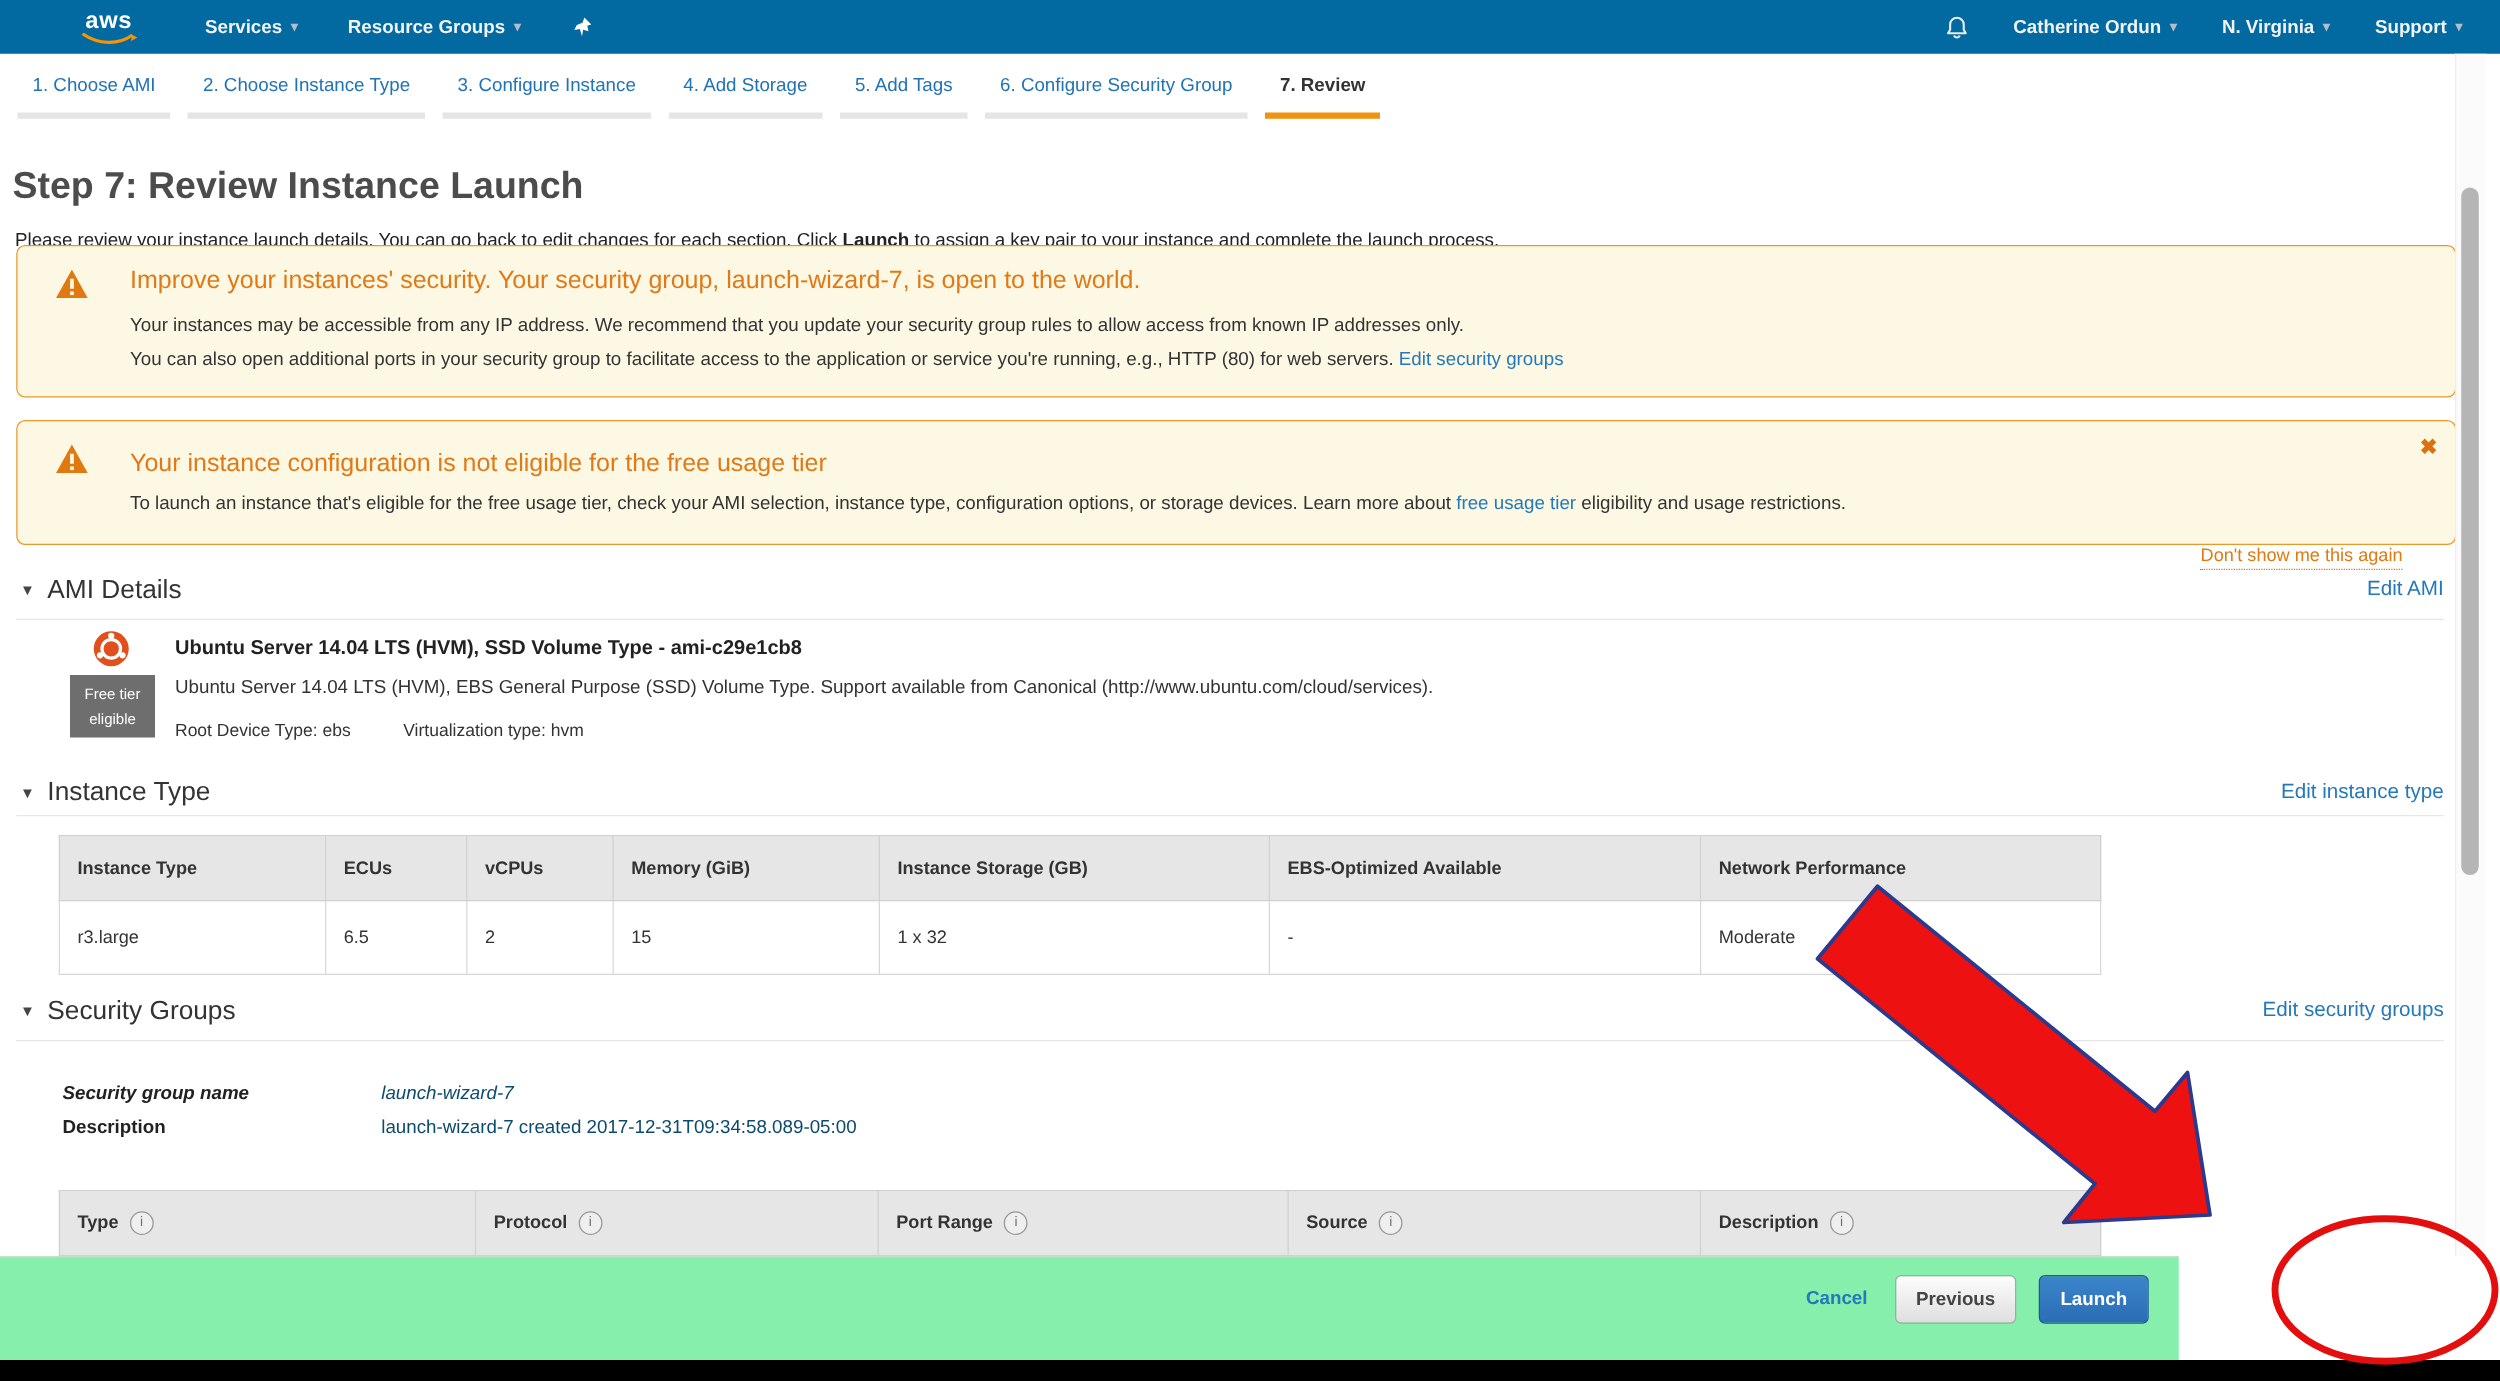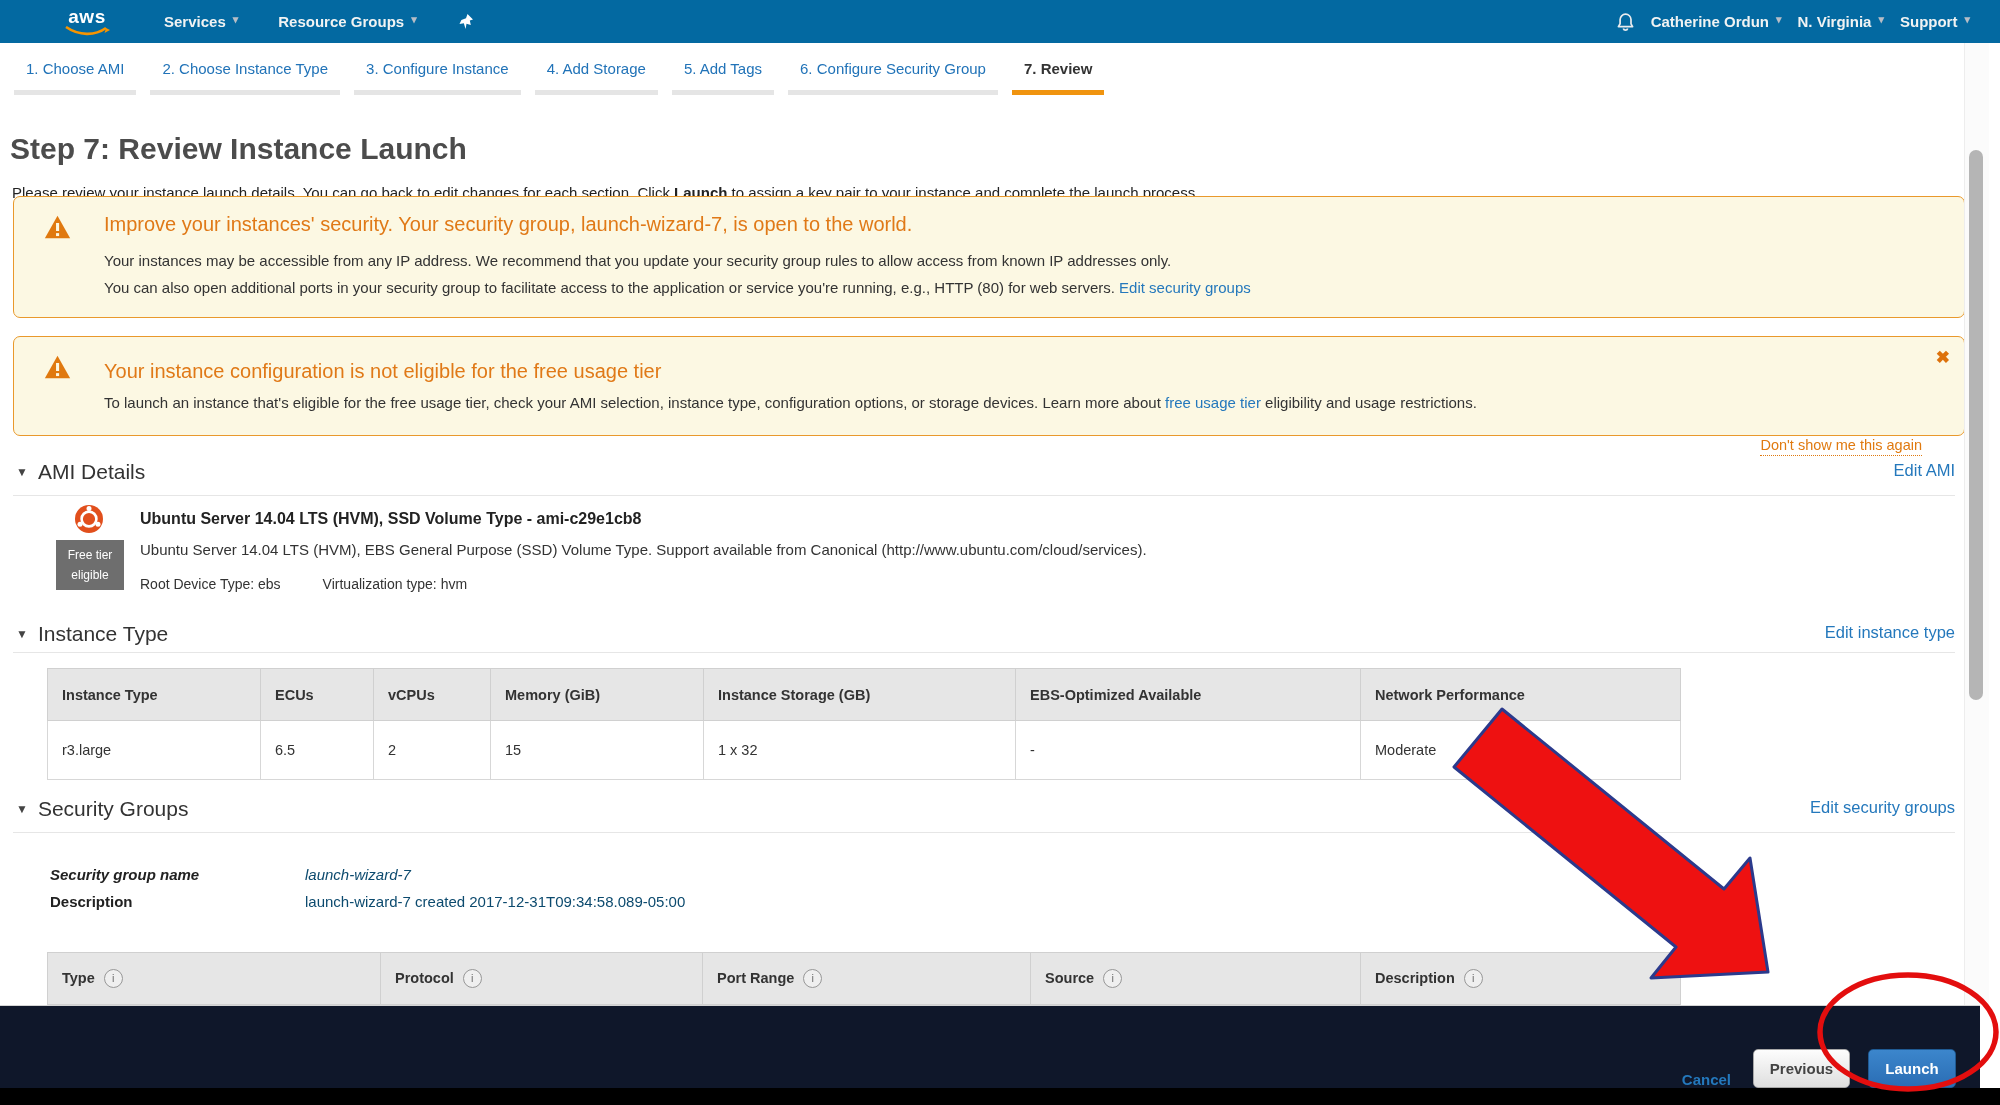--- a/index.html
+++ b/index.html
@@ -5,23 +5,23 @@
   html,body{margin:0;padding:0;background:#888;}
   .screen{position:relative;width:2000px;height:1105px;background:#ffffff;
           font-family:"Liberation Sans",sans-serif;overflow:hidden;color:#333;}
 
   
   .topnav{position:absolute;left:0;top:0;width:2000px;height:43px;background:#0369a1;
           display:flex;align-items:center;}
   .topnav-left{display:flex;align-items:center;gap:40px;padding-left:64px;}
   .aws-logo{display:flex;flex-direction:column;align-items:center;line-height:1;margin-right:14px;}
   .aws-logo .aws-text{color:#fff;font-weight:bold;font-size:19px;letter-spacing:.5px;}
-  .nav-item{display:flex;align-items:flex-start;gap:7px;color:#f1f3f3;font-size:15px;font-weight:bold;cursor:pointer;}
+  .nav-item{display:flex;align-items:center;gap:7px;color:#f1f3f3;font-size:15px;font-weight:bold;cursor:pointer;}
   .caret{font-size:11px;color:#b7bdc6;}
-  .topnav-right{margin-left:auto;display:flex;align-items:center;gap:16px;padding-right:30px;}
+  .topnav-right{margin-left:auto;display:flex;align-items:center;gap:36px;padding-right:30px;}
 
   
   .steps{position:absolute;left:14px;top:60px;display:flex;gap:14px;}
   .step{font-size:15px;color:#2173b8;padding:0 12px 13px 12px;border-bottom:5px solid #e5e5e5;cursor:pointer;white-space:nowrap;}
   .step.active{color:#333;font-weight:bold;border-bottom-color:#f0940f;cursor:default;}
 
   
   .page-title{position:absolute;left:10px;top:112px;font-size:30px;color:#4c4c4c;}
   .page-sub{position:absolute;left:12px;top:156px;font-size:15px;color:#222;margin-top:28px;}
   .page-sub b{font-weight:bold;}
@@ -69,22 +69,22 @@
   .kv-value{left:305px;color:#0c4a6e;}
   .kv1{top:866px;font-style:italic;} .kv2{top:893px;}
 
   .rules-table{top:952px;width:1633px;}
   .w0{width:333px;}.w1{width:322px;}.w2{width:328px;}.w3{width:330px;}.w4{width:320px;}
   .info{display:inline-block;width:17px;height:17px;border:1px solid #979797;border-radius:50%;
         font-size:11px;line-height:17px;text-align:center;color:#6f6f6f;margin-left:9px;
         font-weight:normal;background:#efefef;vertical-align:1px;}
 
   
-  .footer{position:absolute;left:0;top:1005px;width:1980px;height:83px;background:#0f172a;
-          border-top:1px solid #d5d5d5;display:flex;justify-content:flex-end;align-items:flex-end;
+  .footer{position:absolute;left:0;top:1005px;width:1743px;height:83px;background:#86efac;
+          border-top:1px solid #d5d5d5;display:flex;justify-content:flex-end;align-items:flex-start;
           gap:18px;padding-top:14px;box-sizing:border-box;}
   .cancel-link{color:#2478bc;font-size:15px;font-weight:bold;margin-top:10px;margin-right:4px;text-decoration:none;cursor:pointer;}
   .btn{font-size:15px;font-weight:bold;border-radius:5px;height:39px;cursor:pointer;
        font-family:"Liberation Sans",sans-serif;}
   .btn-prev{width:97px;border:1px solid #a7a7a7;color:#444;
             background:linear-gradient(#fdfdfd,#dedede);}
   .btn-launch{width:88px;border:1px solid #1f5a93;color:#fff;margin-right:24px;
               background:linear-gradient(#3c86cc,#2a6db4);}
 
   .blackbar{position:absolute;left:0;top:1088px;width:2000px;height:17px;background:#000;}

